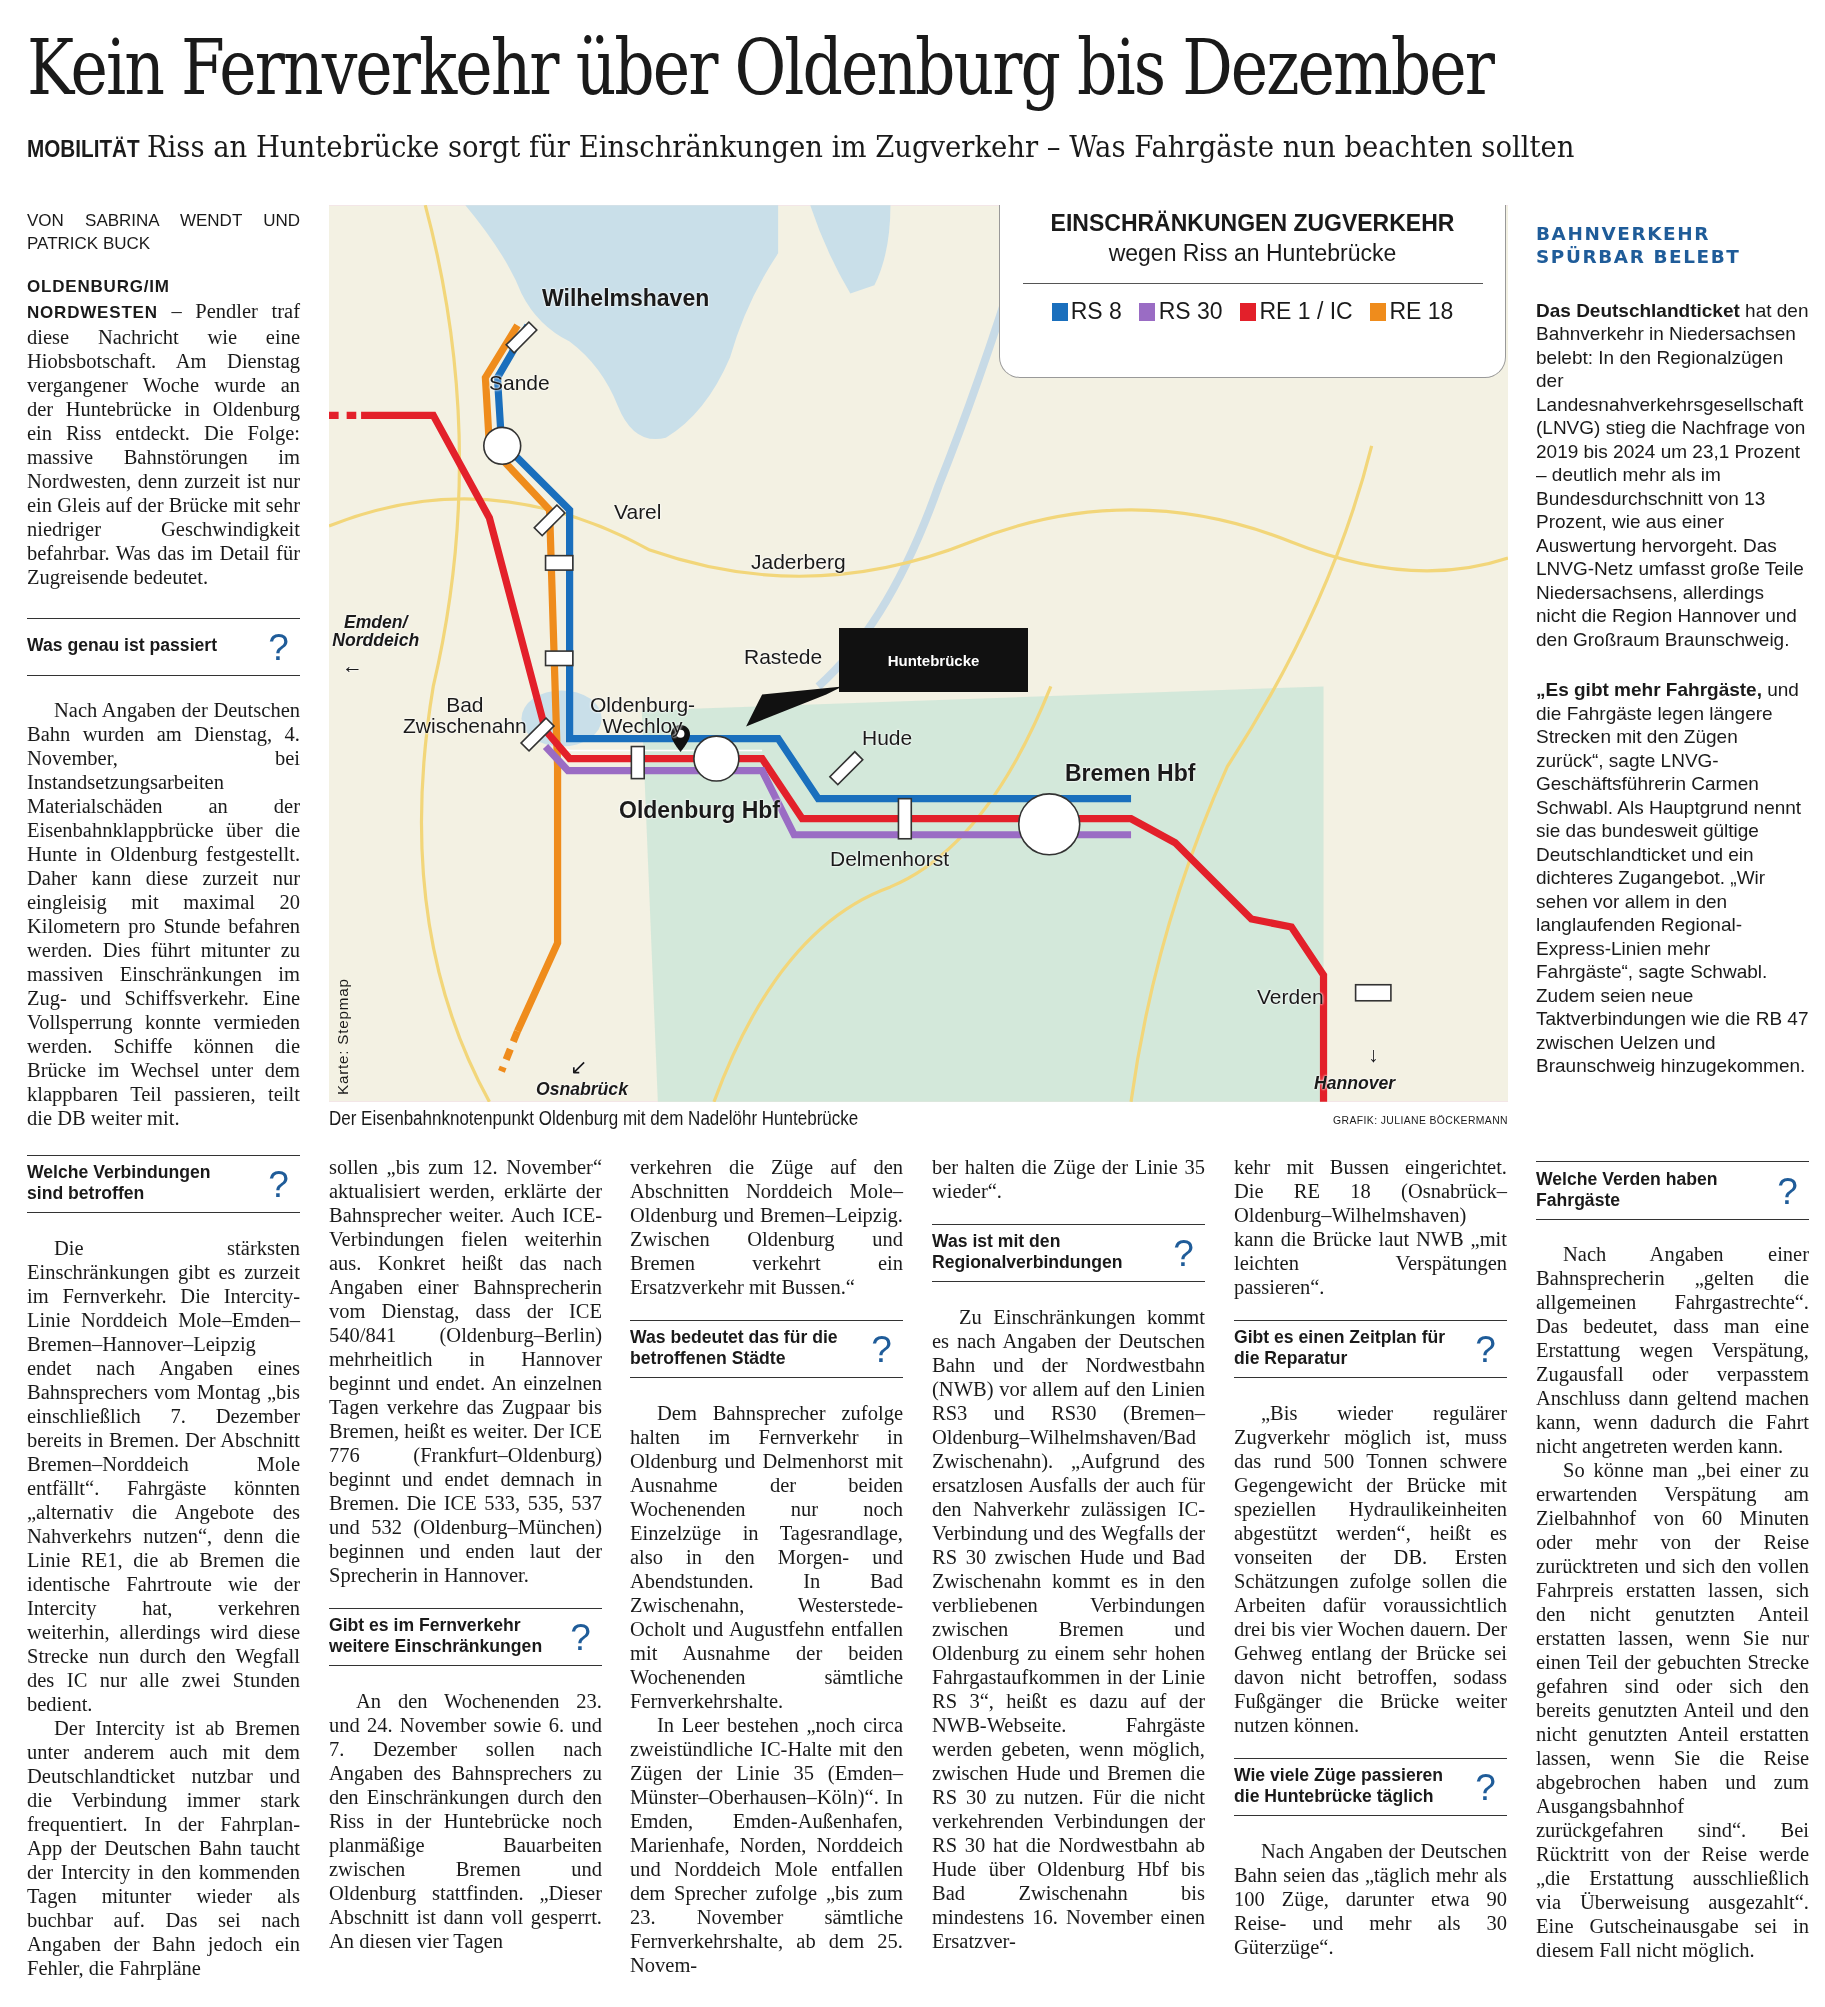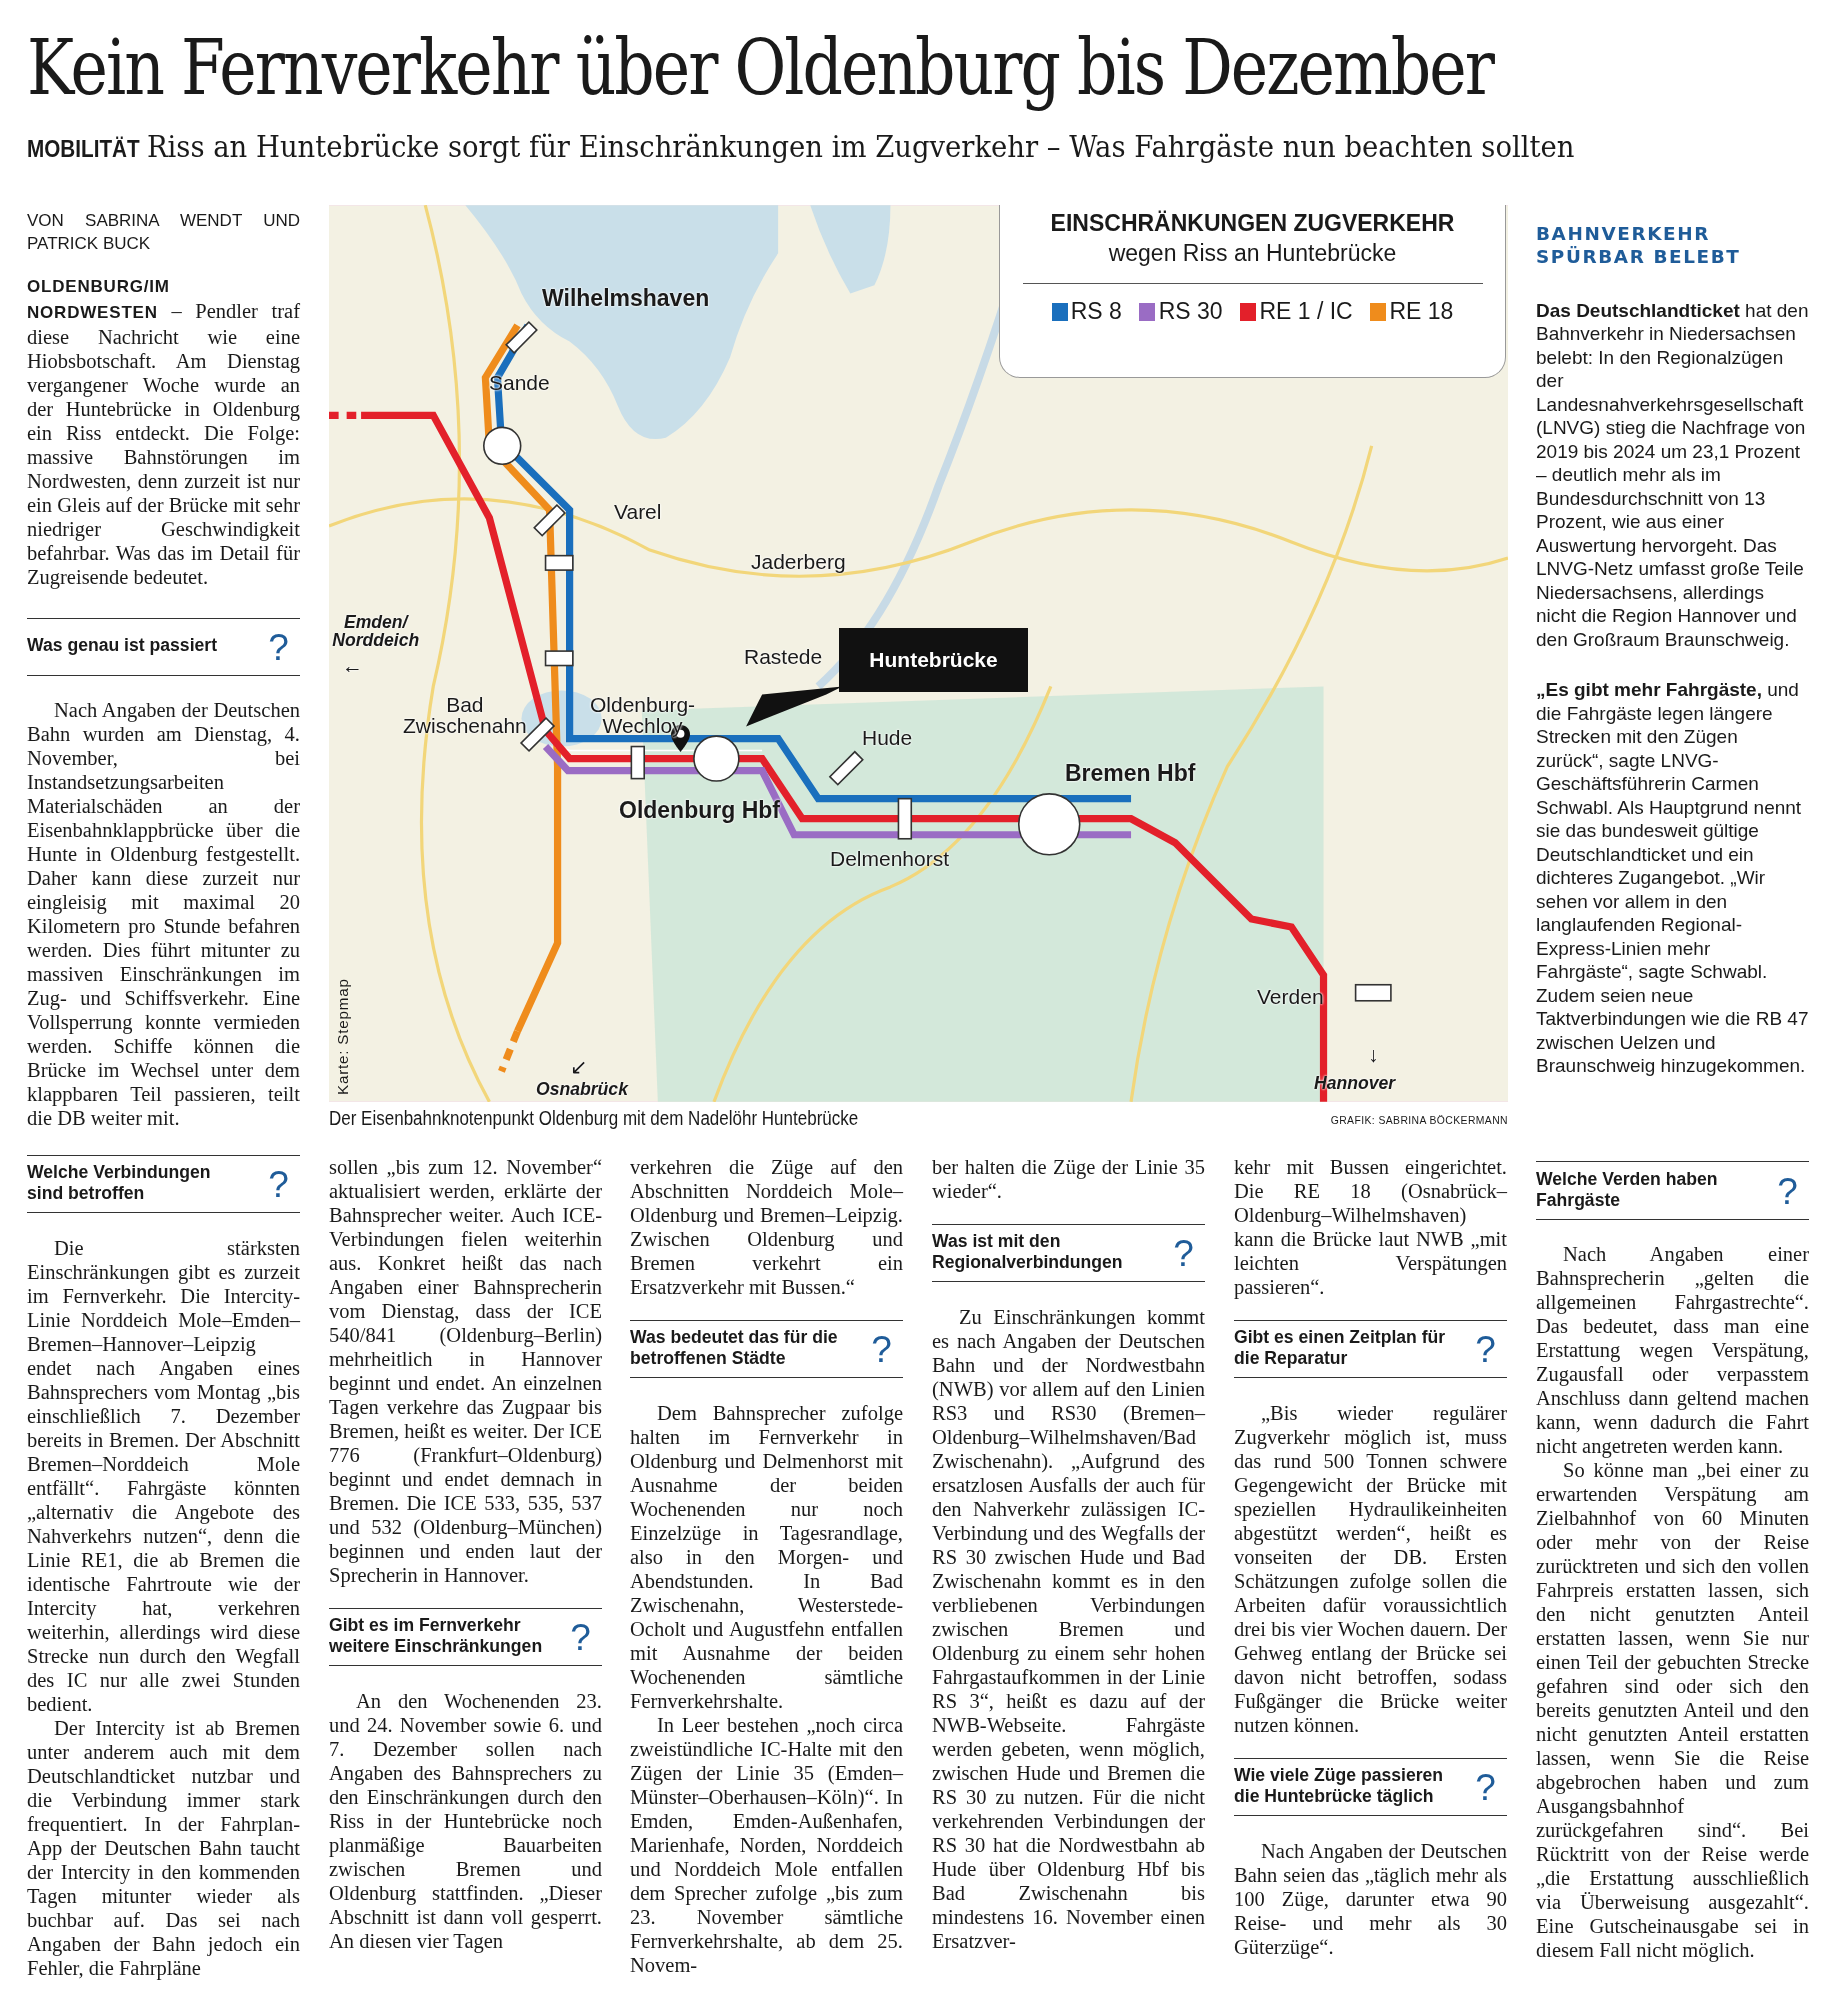--- a/index.html
+++ b/index.html
@@ -25,21 +25,21 @@
   .legend .lt{font-weight:bold;font-size:23px;margin-top:4.8px;}
   .legend .ls{font-size:23px;margin-top:3.2px;}
   .legend .lrule{margin:16px 22.5px 14.4px 22.5px;border-top:1.6px solid #555;}
   .legend .items{display:flex;justify-content:center;gap:17.6px;font-size:23px;}
   .legend .sw{display:inline-block;width:16px;height:17.6px;margin-right:3.2px;vertical-align:-1.6px;}
   .caption{position:absolute;left:329px;top:1107px;font-family:"Liberation Sans",sans-serif;font-size:20px;transform:scaleX(0.85);transform-origin:left top;white-space:nowrap;}
   .credit{position:absolute;right:318px;top:1115px;font-family:"Liberation Sans",sans-serif;font-size:10.4px;letter-spacing:0.4px;}
   .maplabel{position:absolute;font-family:"Liberation Sans",sans-serif;font-size:21px;color:#1a1a1a;white-space:nowrap;text-shadow:0 0 2.4px #fff,0 0 2.4px #fff;}
   .maplabel.b{font-weight:bold;font-size:23px;}
   .maplabel.i{font-style:italic;font-size:17.6px;font-weight:bold;}
-  .callout{position:absolute;left:510px;top:423px;width:189px;height:64px;background:#111;color:#fff;font-family:"Liberation Sans",sans-serif;font-weight:bold;font-size:21px;display:flex;align-items:center;justify-content:center;}
+  .callout{position:absolute;left:510px;top:423px;width:189px;height:64px;background:#111;color:#fff;font-family:"Liberation Sans",sans-serif;font-weight:bold;font-size:15px;display:flex;align-items:center;justify-content:center;}
   .stepmap{position:absolute;left:-4.8px;top:802px;transform:rotate(-90deg);transform-origin:left top;font-family:"Liberation Sans",sans-serif;font-size:15.2px;letter-spacing:0.8px;white-space:nowrap;}
 </style>
 </head>
 <body>
 
 <h1 class="headline" style="margin:0;">Kein Fernverkehr über Oldenburg bis Dezember</h1>
 <div class="subline">
   <span class="kicker">MOBILITÄT</span><span>Riss an Huntebrücke sorgt für Einschränkungen im Zugverkehr – Was Fahrgäste nun beachten sollten</span>
 </div>
 
@@ -197,14 +197,14 @@
   <div class="maplabel i" style="left:3.2px;top:409px;text-align:center;line-height:17.6px;">Emden/<br>Norddeich</div>
   <div class="maplabel" style="left:13px;top:449px;">←</div>
   <div class="maplabel i" style="left:207px;top:874px;">Osnabrück</div>
   <div class="maplabel" style="left:241px;top:850px;">↙</div>
   <div class="maplabel i" style="left:985px;top:868px;">Hannover</div>
   <div class="maplabel" style="left:1039px;top:838px;">↓</div>
   <div class="stepmap" style="top:890px;left:4.8px;">Karte: Stepmap</div>
 </div>
 
 <div class="caption">Der Eisenbahnknotenpunkt Oldenburg mit dem Nadelöhr Huntebrücke</div>
-<div class="credit">GRAFIK: SABRINA BÖCKERMANN</div>
+<div class="credit">GRAFIK: JULIANE BÖCKERMANN</div>
 
 
 </body></html>

